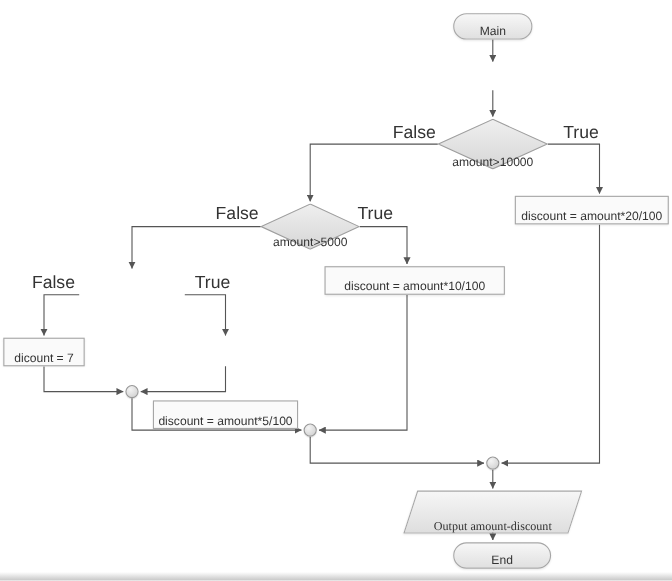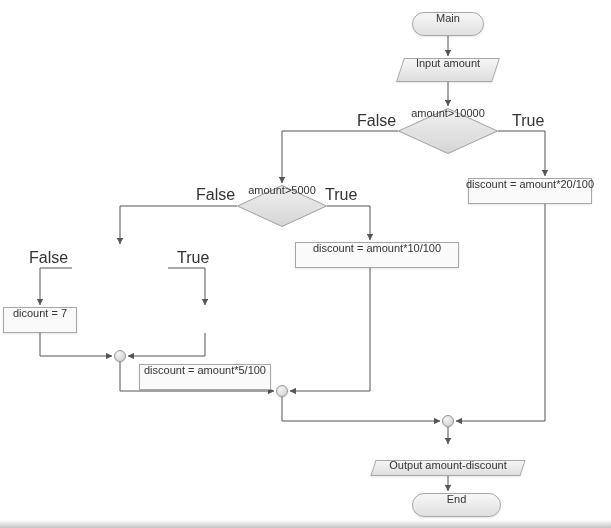--- a/index.html
+++ b/index.html
@@ -14,21 +14,21 @@
     overflow: hidden;
   }
 
   svg.edges { position: absolute; left: 0; top: 0; }
   .edges .lines { stroke: var(--line-color, #555); fill: none; stroke-width: 1; }
   .edges marker path { fill: var(--line-color, #555); }
 
   .node {
     position: absolute;
     display: flex;
-    align-items: flex-start;
+    align-items: flex-end;
     justify-content: center;
     font-size: 11px;
     color: var(--text-color, #333);
     text-align: center;
     white-space: nowrap;
     line-height: 1;
   }
 
   .process {
     background: var(--process-fill, #fafafa);
@@ -108,39 +108,35 @@
       <polyline points="545,204 545,421 456,421" marker-end="url(#arrow)"></polyline>
       <polyline points="448,427 448,444 " marker-end="url(#arrow)"></polyline>
       <polyline points="448,470 448,491" marker-end="url(#arrow)"></polyline>
     </g>
   </svg>
 
   <div class="node terminator" style="left:412px; top:12px; width:72px; height:24px;">
     <span>Main</span>
   </div>
 
-  <div class="node io" style="left:400px; top:58px; width:96px; height:24px;">
-    <div class="skew"></div>
-    <span>Input amount</span>
-  </div>
 
   <div class="node diamond" style="left:398px; top:108px; width:100px; height:46px;">
     <svg class="shape" viewBox="0 0 100 46" preserveAspectRatio="none">
       <defs>
           <linearGradient id="dg1" x1="0" y1="0" x2="0" y2="1">
             <stop offset="0" stop-color="#efefef"></stop>
             <stop offset="1" stop-color="#d6d6d6"></stop>
           </linearGradient>
         </defs>
       <polygon points="50,0.5 99.5,23 50,45.5 0.5,23" fill="url(#dg1)" stroke="#9e9e9e" stroke-width="1"></polygon>
     </svg>
     <span>amount&gt;10000</span>
   </div>
 
-  <div class="node process" style="left:468px; top:178px; width:124px; height:26px;">
+  <div class="node process" style="left:468px; top:178px; width:140px; height:26px;">
     <span>discount = amount*20/100</span>
   </div>
 
   <div class="node diamond" style="left:237px; top:185px; width:90px; height:42px;">
     <svg class="shape" viewBox="0 0 90 42" preserveAspectRatio="none">
       <defs>
           <linearGradient id="dg2" x1="0" y1="0" x2="0" y2="1">
             <stop offset="0" stop-color="#efefef"></stop>
             <stop offset="1" stop-color="#d6d6d6"></stop>
           </linearGradient>
@@ -160,21 +156,21 @@
   </div>
 
   <div class="node process" style="left:139px; top:322px; width:132px; height:26px;margin-top:42px;">
     <span>discount = amount*5/100</span>
   </div>
 
   <div class="junction" style="left:114px; top:350px;"></div>
   <div class="junction" style="left:276px; top:385px;"></div>
   <div class="junction" style="left:442px; top:415px;"></div>
 
-  <div class="node io" style="left:373px; top:460px; width:150px; height:16px;">
+  <div class="node io" style="left:373px; top:446px; width:150px; height:39px;font-family:Liberation Serif, serif;">
     <div class="skew"></div>
     <span>Output amount-discount</span>
   </div>
 
   <div class="node terminator" style="left:412px; top:493px; width:89px; height:24px;">
     <span>End</span>
   </div>
 
   <div class="edge-label" style="left:357px; top:112px;">False</div>
   <div class="edge-label" style="left:512px; top:112px;">True</div>

